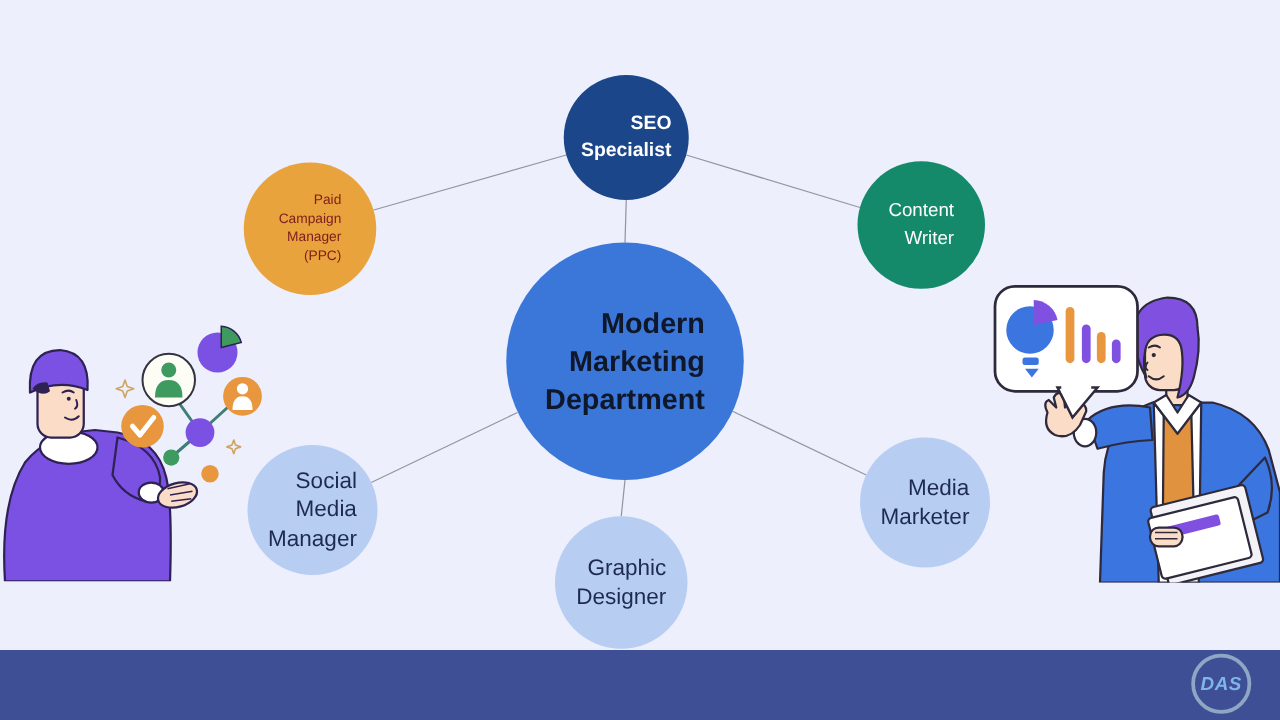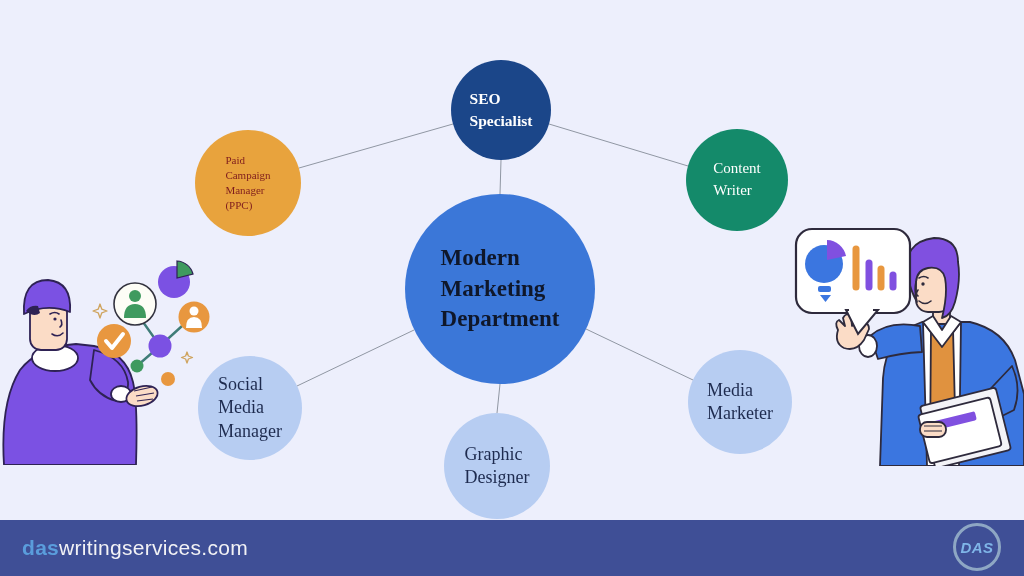--- a/index.html
+++ b/index.html
@@ -9,21 +9,21 @@
     overflow:hidden;
     background:var(--background,#edeffc);
     font-family:"Liberation Sans",sans-serif;
     -webkit-font-smoothing:antialiased;
   }
   #connectors{position:absolute;left:0;top:0;z-index:1;}
   .node{
     position:absolute;z-index:3;
     border-radius:50%;
     display:flex;align-items:center;justify-content:center;
-    text-align:left;white-space:pre-line;font-family:Liberation Serif, serif;
+    text-align:right;white-space:pre-line;
   }
   #node-center{
     left:405px;top:194px;width:190px;height:190px;
     background:var(--center-circle,#3b77d8);
     color:#0f172a;font-size:23px;font-weight:700;line-height:1.32;
   }
   #node-seo{
     left:451px;top:60px;width:100px;height:100px;
     background:var(--seo-circle,#1b4689);
     color:#ffffff;font-size:15.5px;font-weight:700;line-height:1.42;
@@ -199,21 +199,18 @@
 Department</div>
   <div class="node support" id="node-social">Social
 Media
 Manager</div>
   <div class="node support" id="node-graphic">Graphic
 Designer</div>
   <div class="node support" id="node-email">Media
 Marketer</div>
 
   <div id="footer">
-    <div id="footer-domain">
-      <span class="prefix">das</span><span>writingservices.com</span>
-    </div>
     <div id="logo">
       <span>DAS</span>
     </div>
   </div>
 
 </div>
 
 </body></html>

